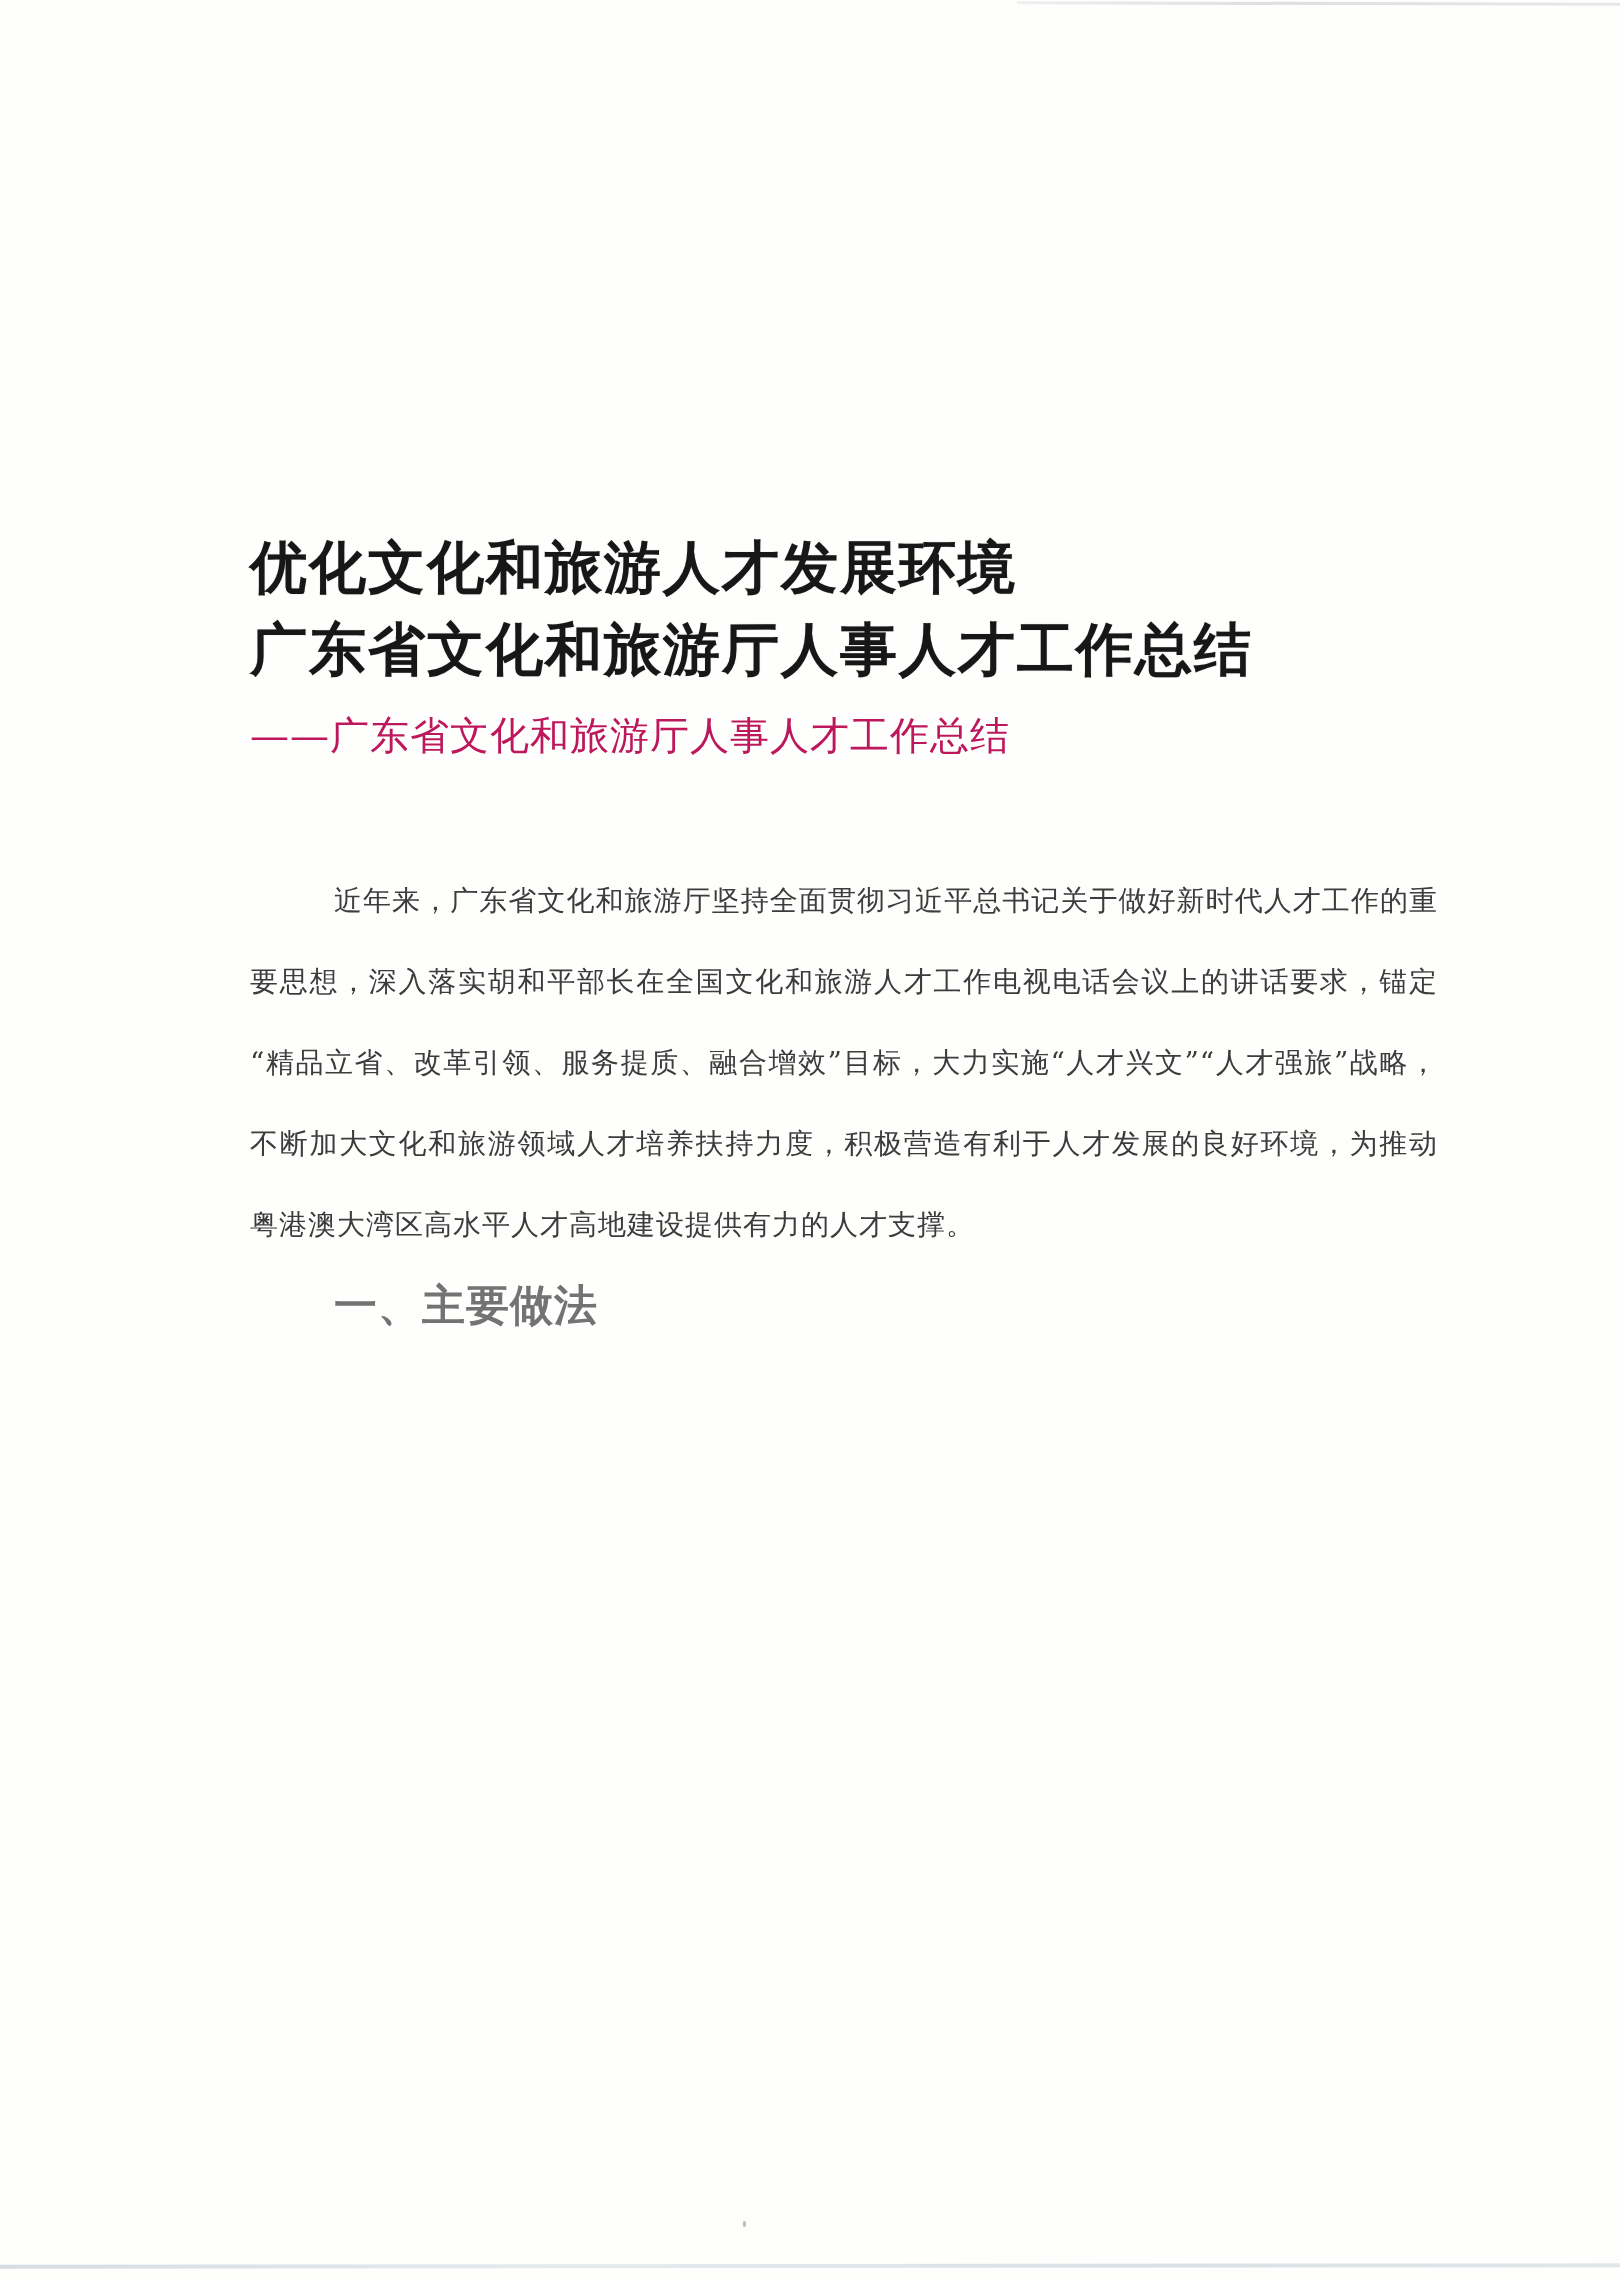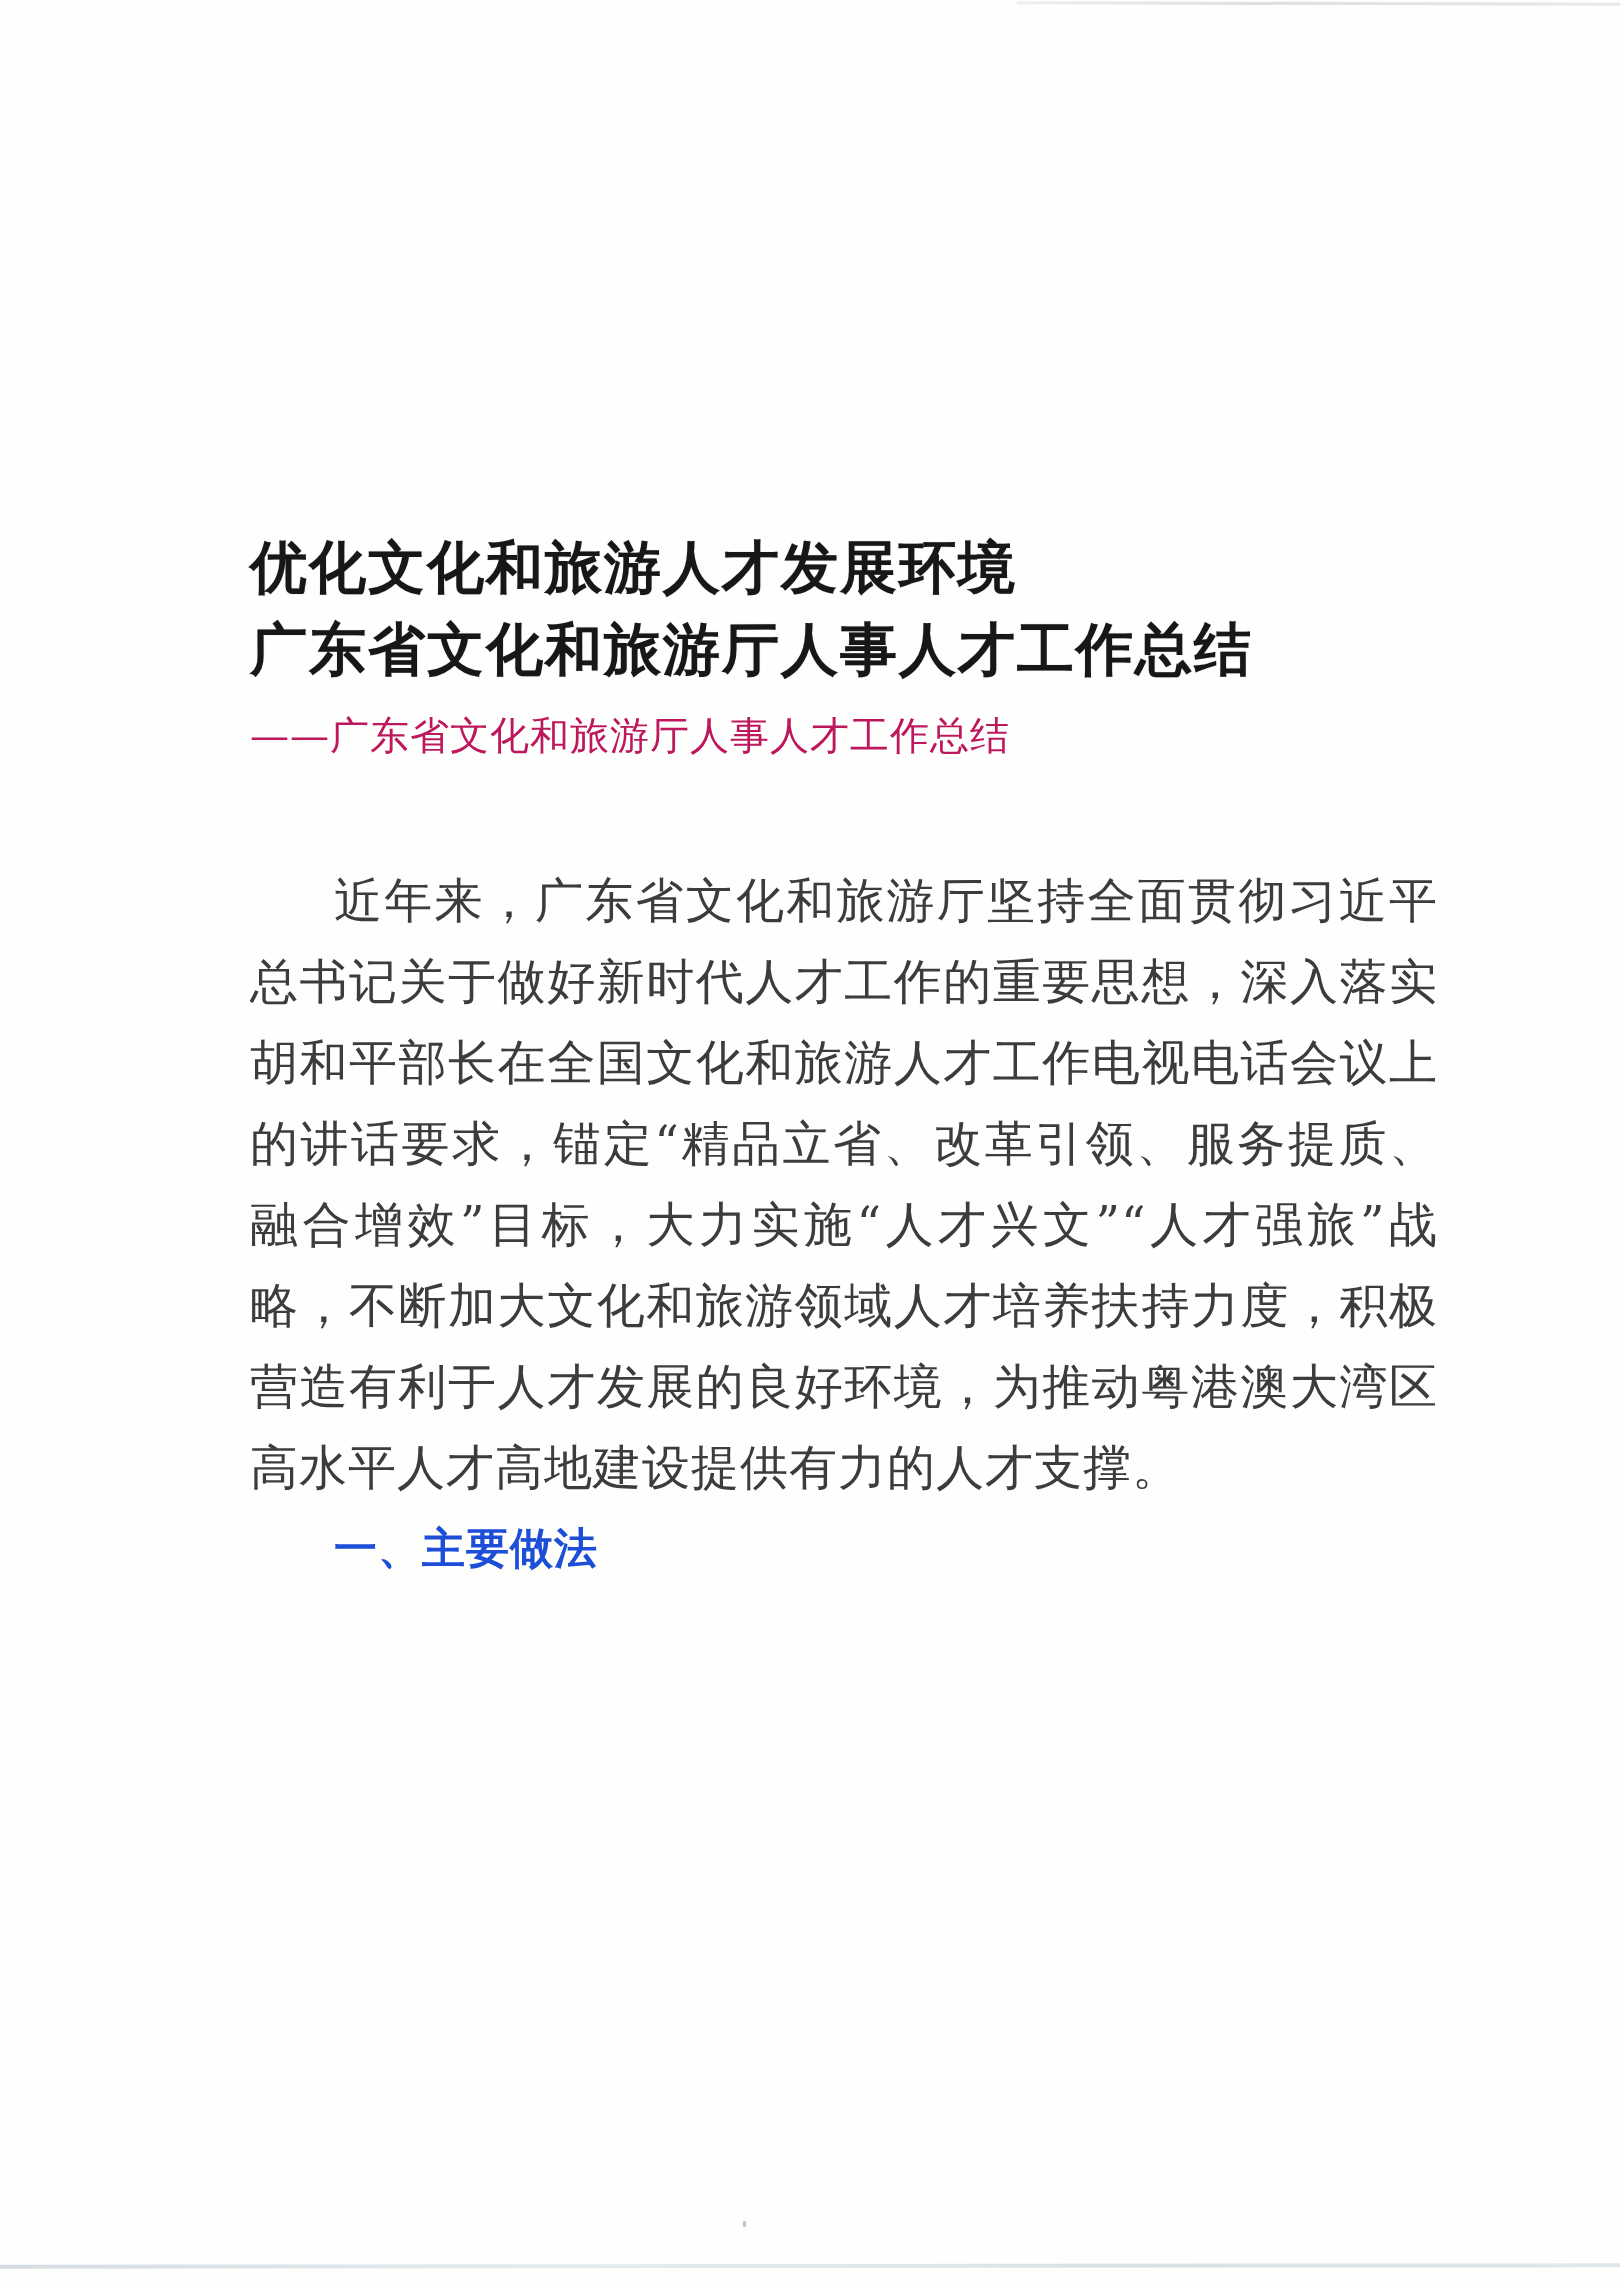--- a/index.html
+++ b/index.html
@@ -55,36 +55,36 @@
     letter-spacing:1px;
     color:#be185d;
   }
   
   .body-block{
     position:absolute;
     top:860px;left:250px;width:1188px;
   }
   .body-block p{
     margin:0;
-    font-size:48px;
+    font-size:28px;
     line-height:81px;
     letter-spacing:1px;
     text-align:justify;
     text-justify:inter-character;
     text-indent:84px;
     color:#3c3c3c;
   }
   .section-heading{
     margin:0;
     font-size:43px;
     line-height:81px;
     font-weight:bold;
     letter-spacing:1px;
     text-indent:84px;
-    color:#1d4ed8;
+    color:#737373;
     font-family:"DejaVu Sans","Liberation Sans",sans-serif;
   }
   .lead-kai{
     color:#2e2e2e;
   }
 </style>
 </head>
 <body>
 
 <div class="page">

